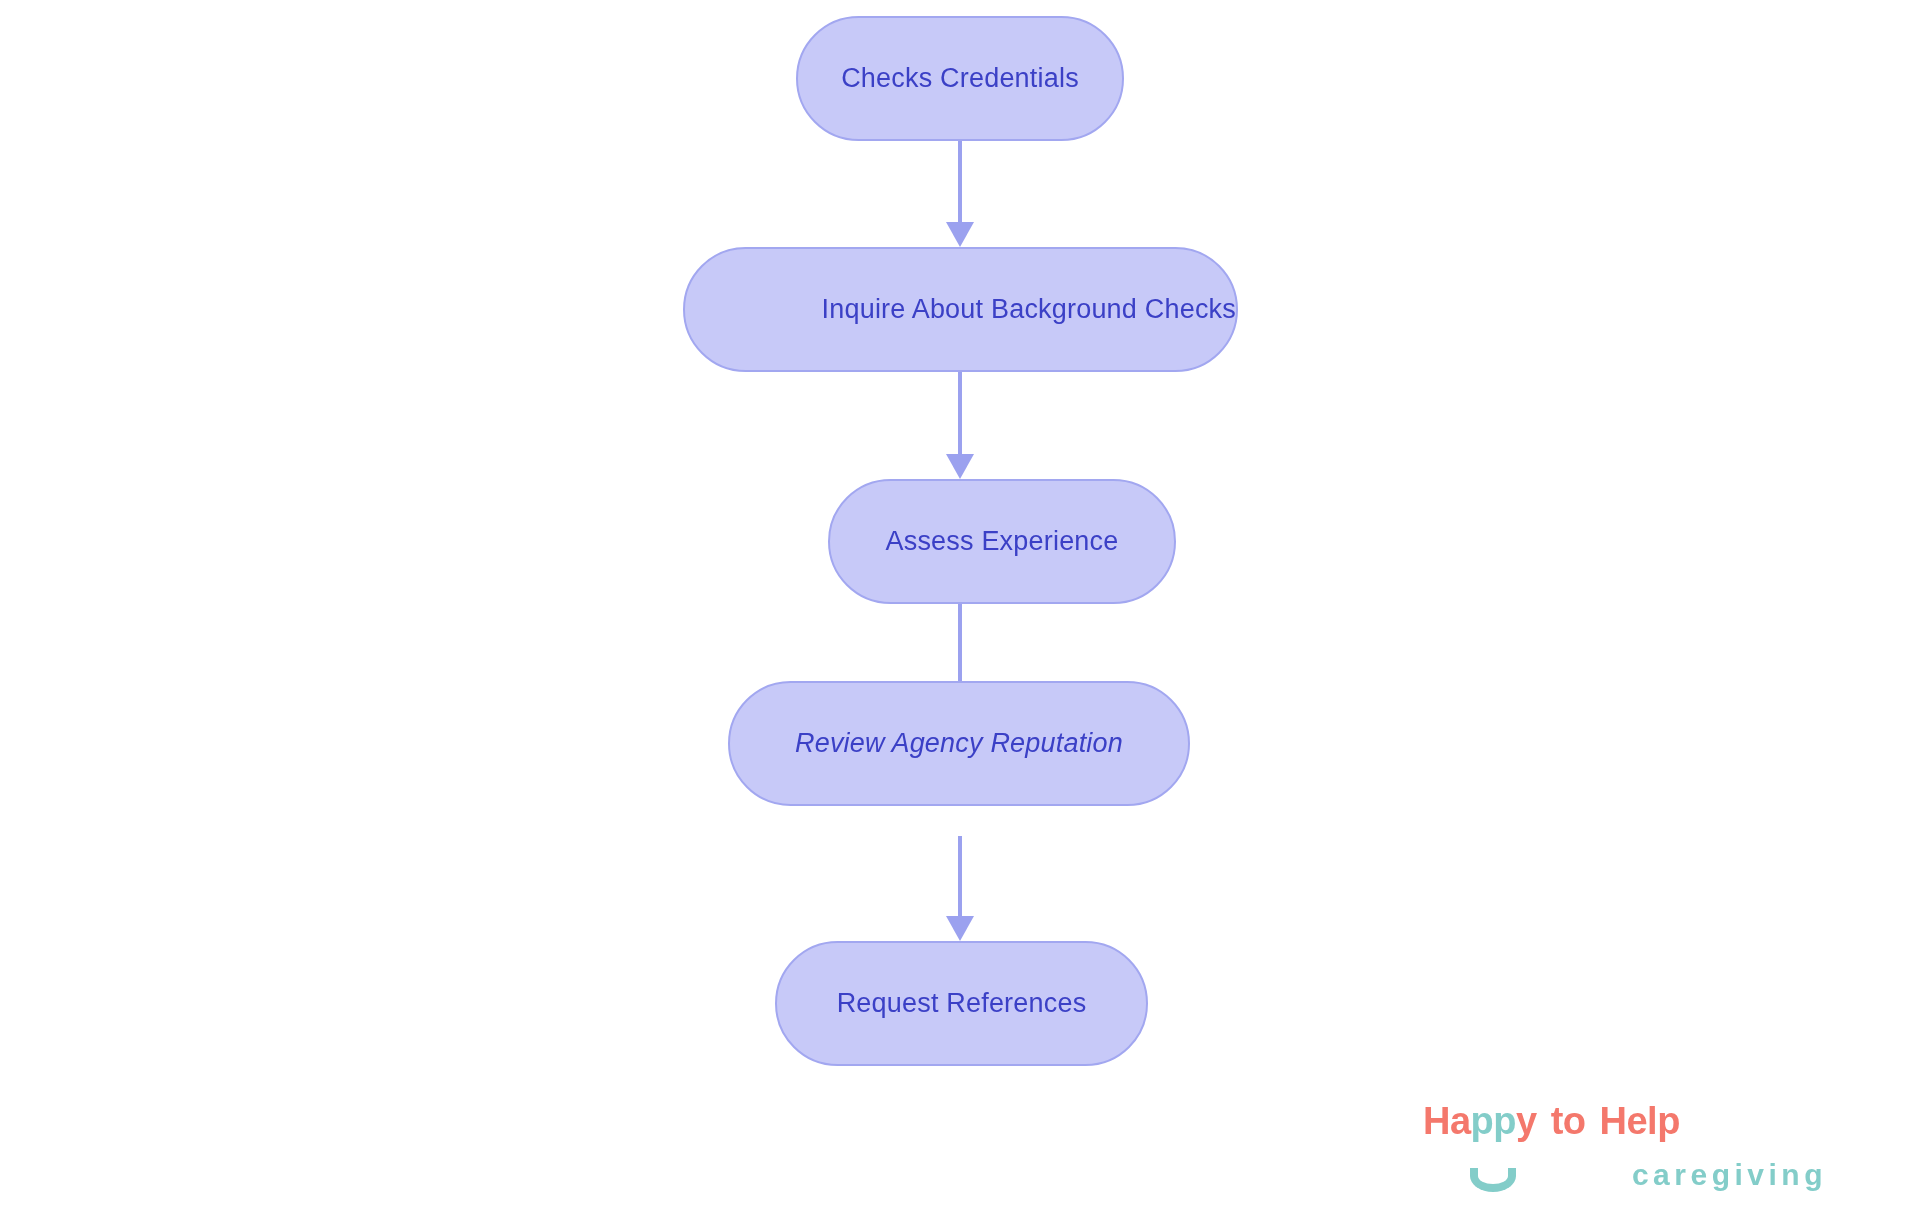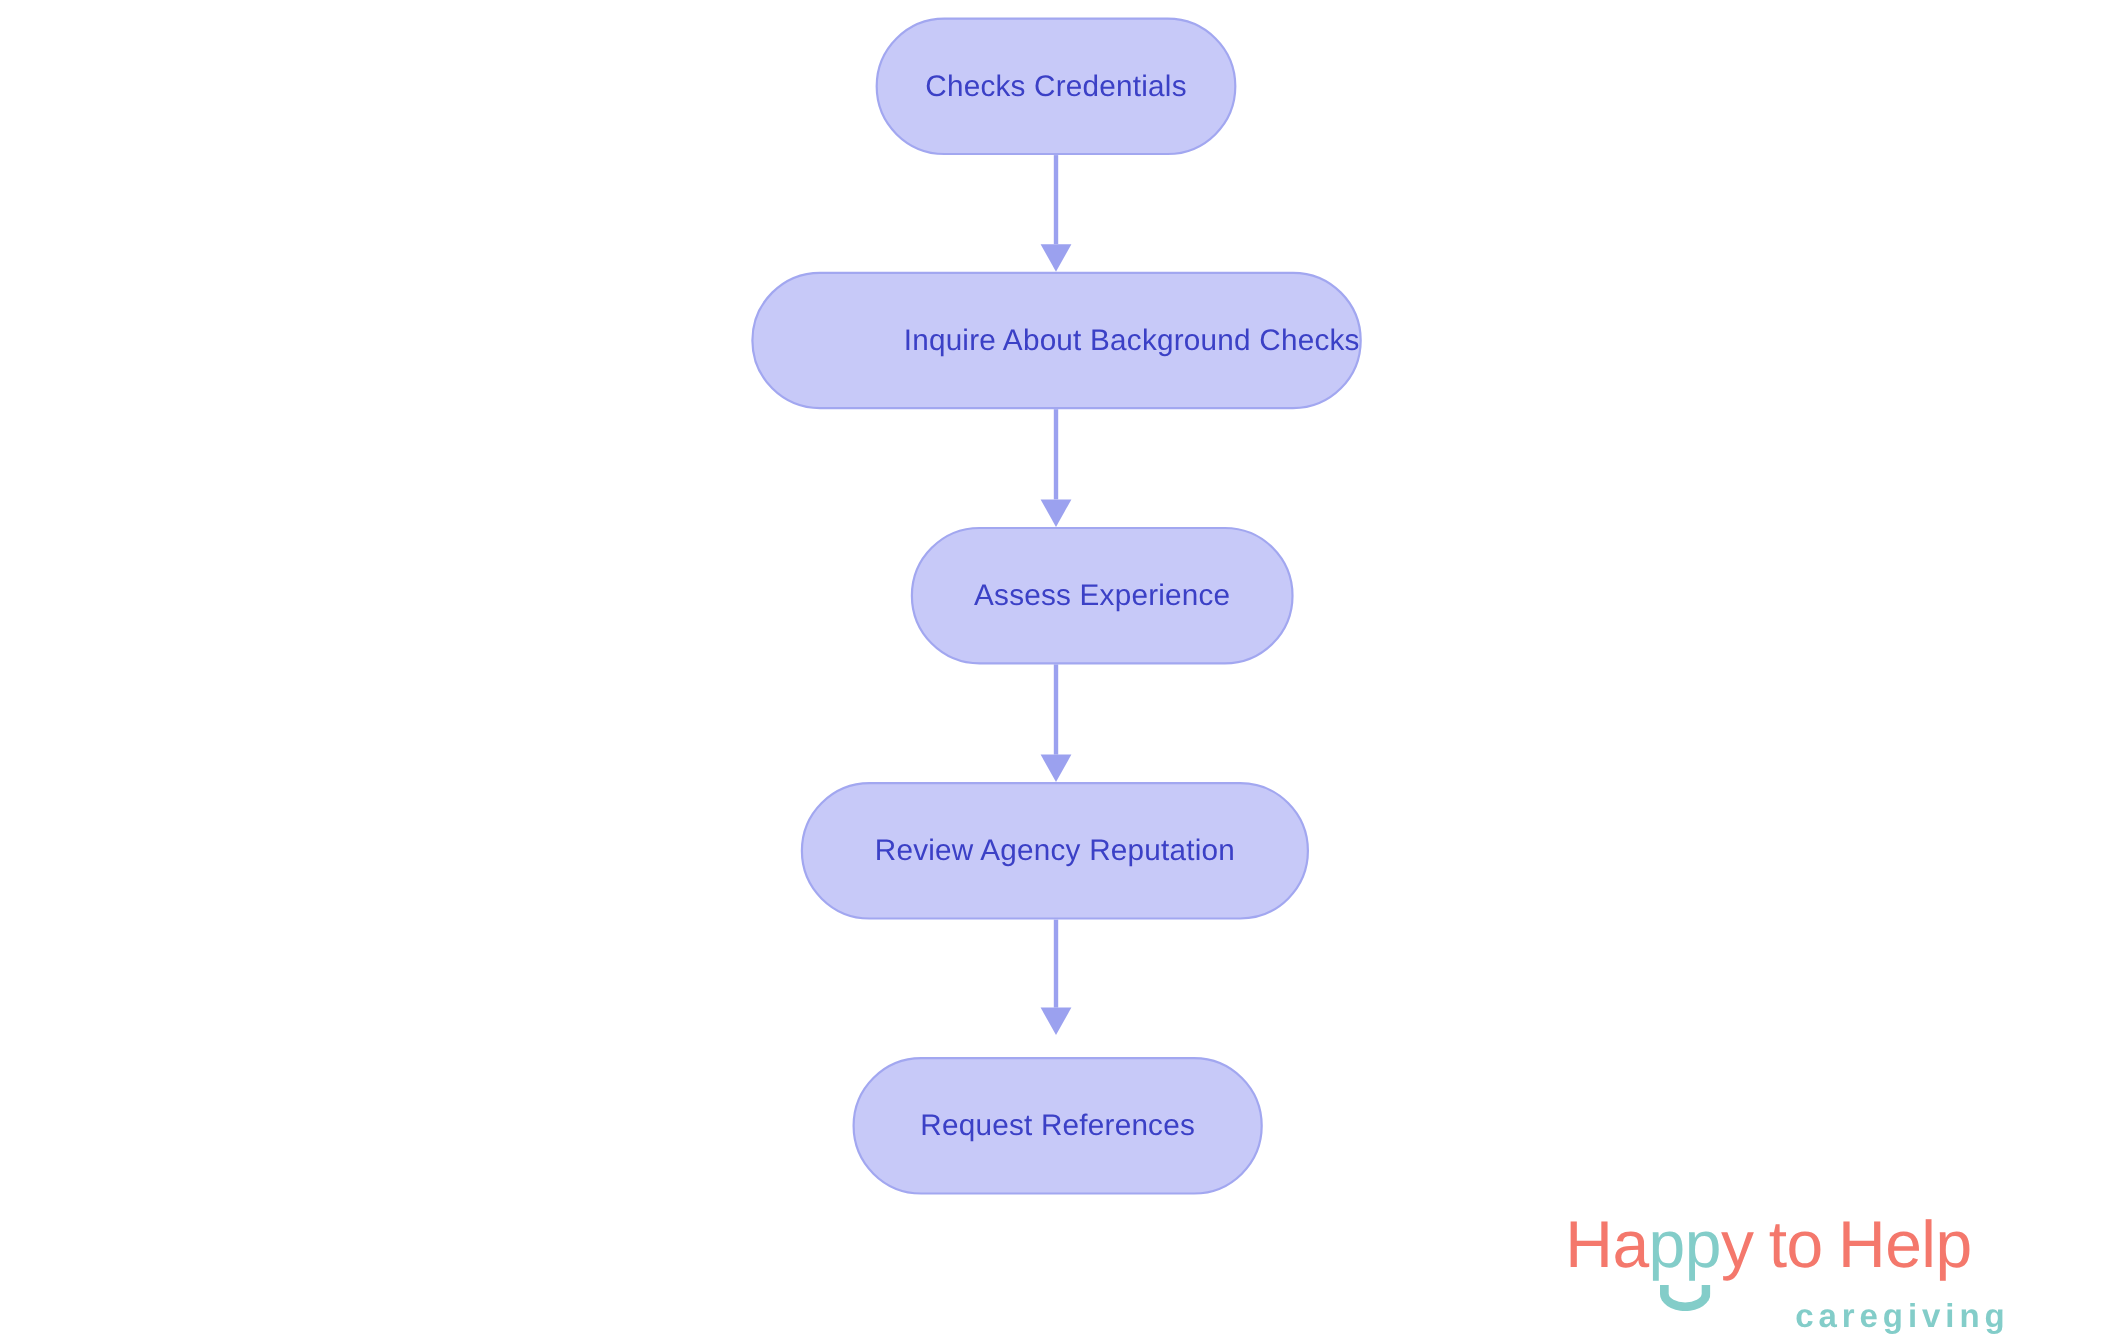--- a/index.html
+++ b/index.html
@@ -27,22 +27,22 @@
   .node-label{
     color:var(--node-text);
     font-size:27px;
     font-weight:500;
     letter-spacing:0.2px;
     white-space:nowrap;
   }
   .node1{left:796px;top:16px;width:328px;}
   .node2{left:683px;top:247px;width:555px;justify-content:flex-end;}
   .node3{left:828px;top:479px;width:348px;}
-  .node4{left:728px;top:711px;width:462px;}
-  .node5{left:775px;top:961px;width:373px;}
+  .node4{left:728px;top:681px;width:462px;font-style:italic;}
+  .node5{left:775px;top:941px;width:373px;}
 
   
   .arrow{
     position:absolute;left:946px;width:28px;
     display:flex;flex-direction:column;align-items:center;
   }
   .arrow-line{width:4px;flex:1;background:var(--arrow);}
   .arrow-head{
     width:0;height:0;
     border-left:14px solid transparent;
@@ -50,21 +50,21 @@
     border-top:25px solid var(--arrow);
   }
   .arrow1{top:141px;height:106px;}
   .arrow2{top:372px;height:107px;}
   .arrow3{top:604px;height:107px;}
   .arrow4{top:836px;height:105px;}
 
   
   .logo{position:absolute;left:1423px;top:1102px;width:460px;}
   .logo-main{
-    font-size:60px;font-weight:400;letter-spacing:-0.5px;
+    font-size:38px;font-weight:700;letter-spacing:-0.5px;
     line-height:1;white-space:nowrap;color:var(--coral);
   }
   .logo-main .coral{color:var(--coral);}
   .logo-main .teal{color:var(--teal);}
   .logo-word-to{margin:0 14px;}
   .logo-pp{position:relative;display:inline-block;}
   .smile{
     position:absolute;left:50%;transform:translateX(-50%);
     top:66px;width:46px;height:24px;
     border:8px solid var(--teal);border-top:none;

